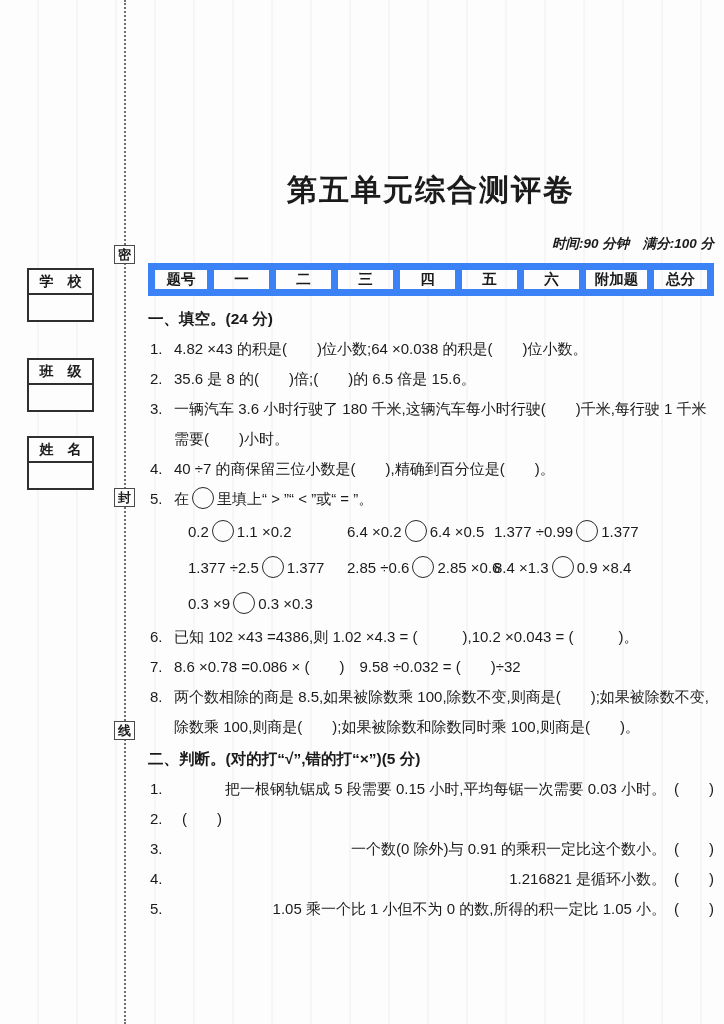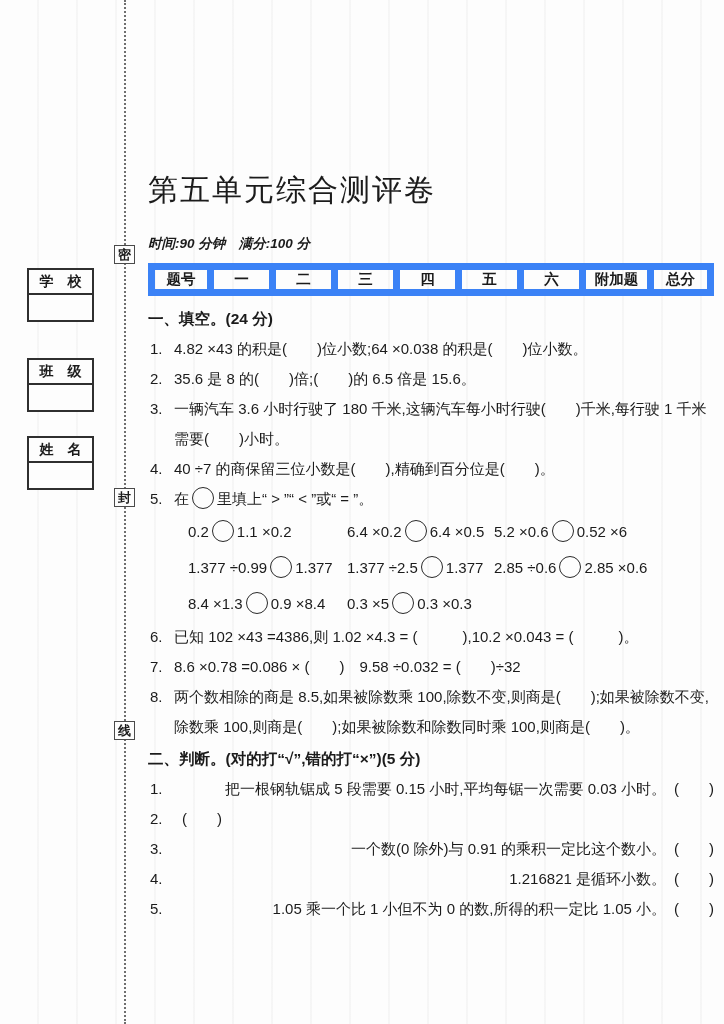--- a/index.html
+++ b/index.html
@@ -35,25 +35,25 @@
   .field-label{
     height:25px; line-height:23px; text-align:center;
     font-size:14px; font-weight:bold; border-bottom:2px solid #2f2f2f;
     white-space:nowrap;
   }
   .field-blank{ height:25px; }
   .content{
     position:absolute; left:148px; top:168px; width:566px;
   }
   .title{
-    font-size:30px; line-height:44px; 
-    font-weight:400; letter-spacing:2px;
+    font-size:30px; line-height:44px; text-align:center;
+    font-weight:700; letter-spacing:2px;
   }
   .meta{
-    margin-top:25px; 
+    margin-top:25px; text-align:right;
     font-size:13.5px; font-weight:bold; font-style:italic; line-height:14px;
   }
   table.score-table{
     margin-top:12px; width:566px; border-collapse:collapse; table-layout:fixed;
     border:1.5px solid #222;
   }
   table.score-table td{
     border:7px solid #3b82f6; height:24px; text-align:center;
     font-size:14.5px; font-weight:bold;
   }
@@ -155,26 +155,25 @@
       <span class="txt">40 ÷7 的商保留三位小数是(　　),精确到百分位是(　　)。</span>
     </div>
     <div class="item">
       <span class="num">5.</span>
       <span class="txt"><span>在</span><span class="circle"></span><span>里填上“ &gt; ”“ &lt; ”或“ = ”。</span></span>
     </div>
 
     <div class="comp-grid">
       <div class="comp"><span>0.2</span><span class="circle"></span><span>1.1 ×0.2</span></div>
       <div class="comp"><span>6.4 ×0.2</span><span class="circle"></span><span>6.4 ×0.5</span></div>
-      <div class="comp"><span>5.2 ×0.6</span><span class="circle"></span><span>0.52 ×6</span></div>
       <div class="comp"><span>1.377 ÷0.99</span><span class="circle"></span><span>1.377</span></div>
       <div class="comp"><span>1.377 ÷2.5</span><span class="circle"></span><span>1.377</span></div>
       <div class="comp"><span>2.85 ÷0.6</span><span class="circle"></span><span>2.85 ×0.6</span></div>
       <div class="comp"><span>8.4 ×1.3</span><span class="circle"></span><span>0.9 ×8.4</span></div>
-      <div class="comp"><span>0.3 ×5</span><span class="circle"></span><span>0.3 ×0.3</span></div>
+      <div class="comp"><span>0.3 ×9</span><span class="circle"></span><span>0.3 ×0.3</span></div>
     </div>
 
     <div class="item">
       <span class="num">6.</span>
       <span class="txt">已知 102 ×43 =4386,则 1.02 ×4.3 = (　　　),10.2 ×0.043 = (　　　)。</span>
     </div>
     <div class="item">
       <span class="num">7.</span>
       <span class="txt">8.6 ×0.78 =0.086 × (　　)　9.58 ÷0.032 = (　　)÷32</span>
     </div>

